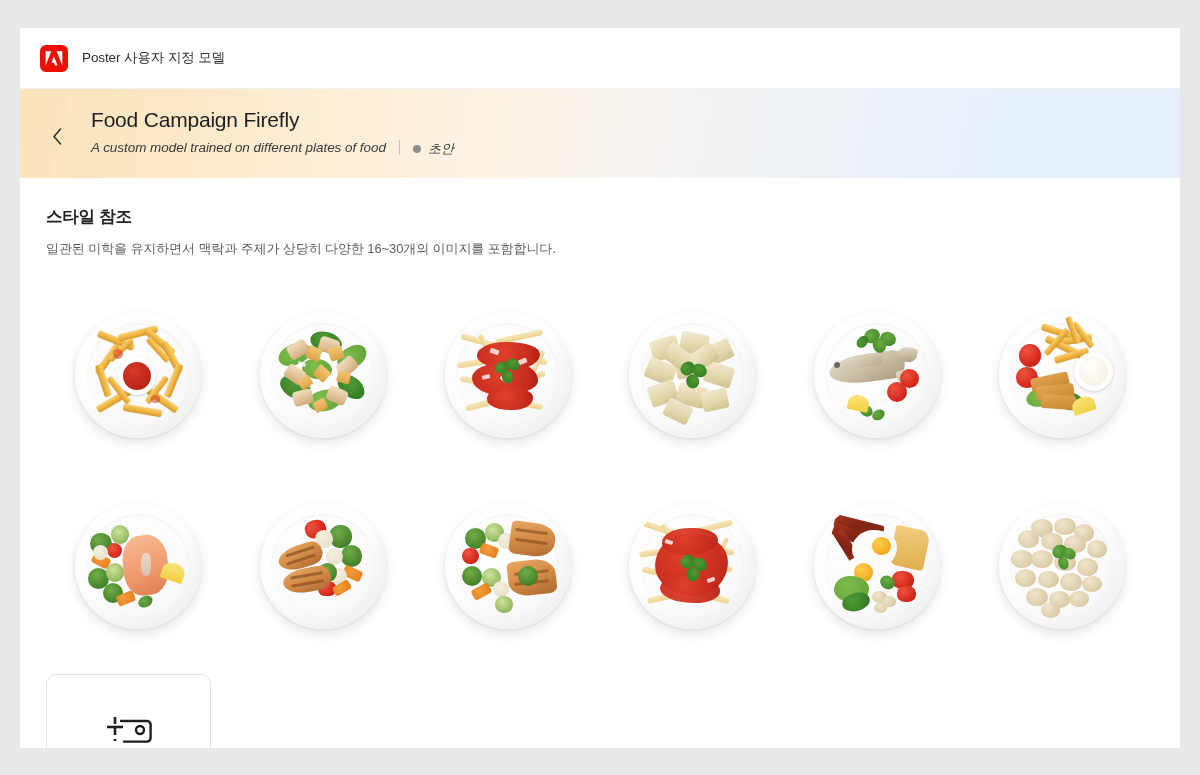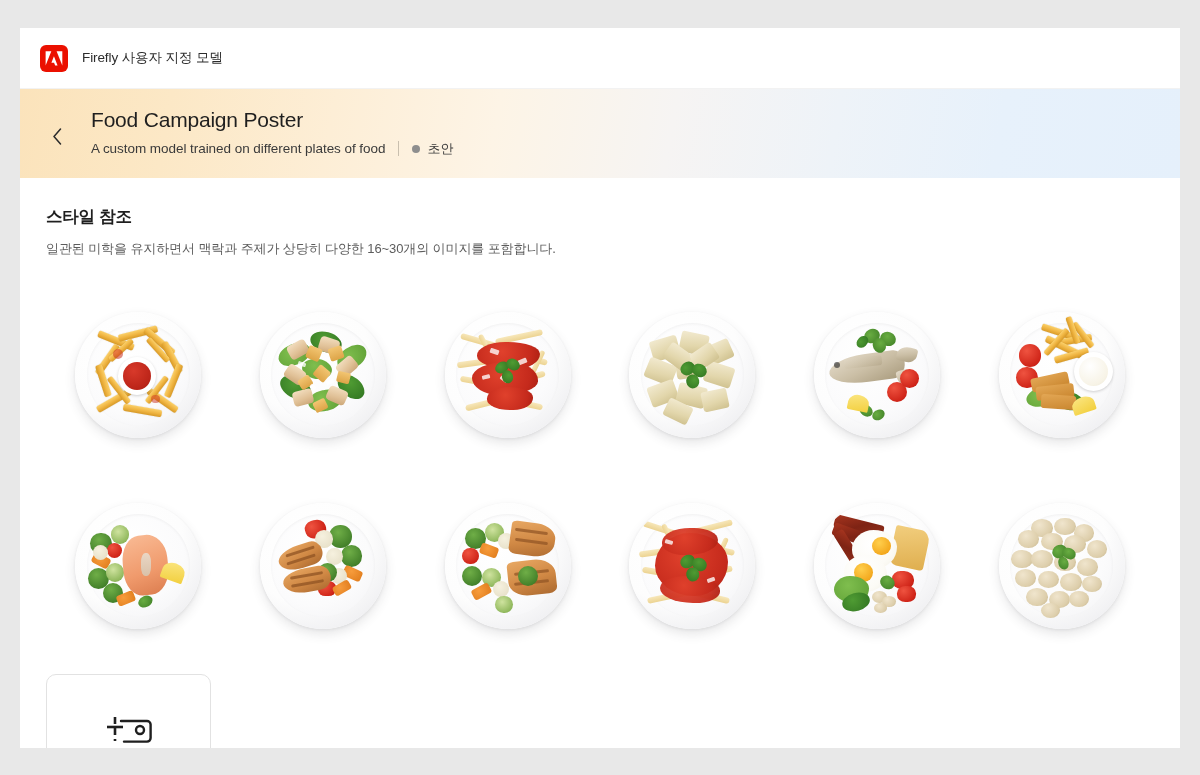--- a/index.html
+++ b/index.html
@@ -101,22 +101,22 @@
     font-size: 21px;
     font-weight: 400;
     color: #1f1f1f;
     letter-spacing: -0.2px;
     line-height: 1.25;
     white-space: nowrap;
   }
 
   .banner-subrow {
     display: flex;
-    align-items: center;
     margin-top: 6px;
+    font-style: italic;
   }
 
   .banner-desc {
     font-size: 13.5px;
     color: #3a3a3a;
     letter-spacing: -0.05px;
     white-space: nowrap;
   }
 
   .sub-divider {
@@ -287,35 +287,35 @@
 
   <div class="topbar">
     <div class="brand">
       <span class="adobe-logo">
         <svg width="18" height="17" viewBox="0 0 18 17" aria-hidden="true">
           <path d="M6.3 1.2H0.6v14.3L6.3 1.2z" fill="#ffffff"></path>
           <path d="M11.6 1.2h5.7v14.3L11.6 1.2z" fill="#ffffff"></path>
           <path d="M8.95 6.3l3.6 9.2h-2.4l-1.08-2.85H6.4l2.55-6.35z" fill="#ffffff"></path>
         </svg>
       </span>
-      <span class="brand-name">Firefly 사용자 지정 모델</span>
+      <span class="brand-name">Poster 사용자 지정 모델</span>
     </div>
   </div>
 
   <div class="banner">
     <button class="back-btn">
       <span>
         <svg width="11" height="17" viewBox="0 0 11 17" aria-hidden="true">
           <path d="M8.5 1L2 8.5 8.5 16" fill="none" stroke="#2b2b2b" stroke-width="1.5" stroke-linecap="round" stroke-linejoin="round"></path>
         </svg>
       </span>
     </button>
 
     <div class="banner-text">
-      <div class="banner-title">Food Campaign Poster</div>
+      <div class="banner-title">Food Campaign Firefly</div>
       <div class="banner-subrow">
         <span class="banner-desc">A custom model trained on different plates of food</span>
         <span class="sub-divider"></span>
         <span class="status-chip">
           <span class="status-dot"></span>
           <span class="status-label">초안</span>
         </span>
       </div>
     </div>
   </div>

